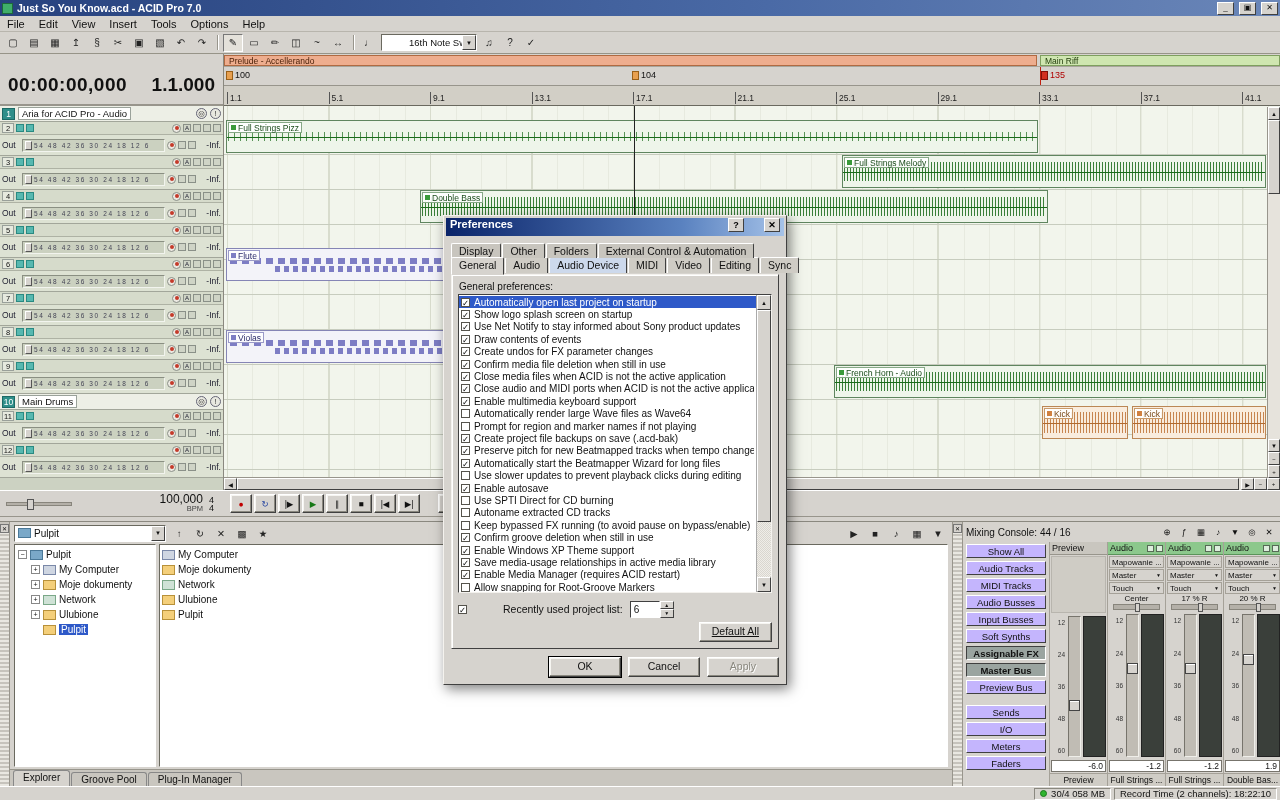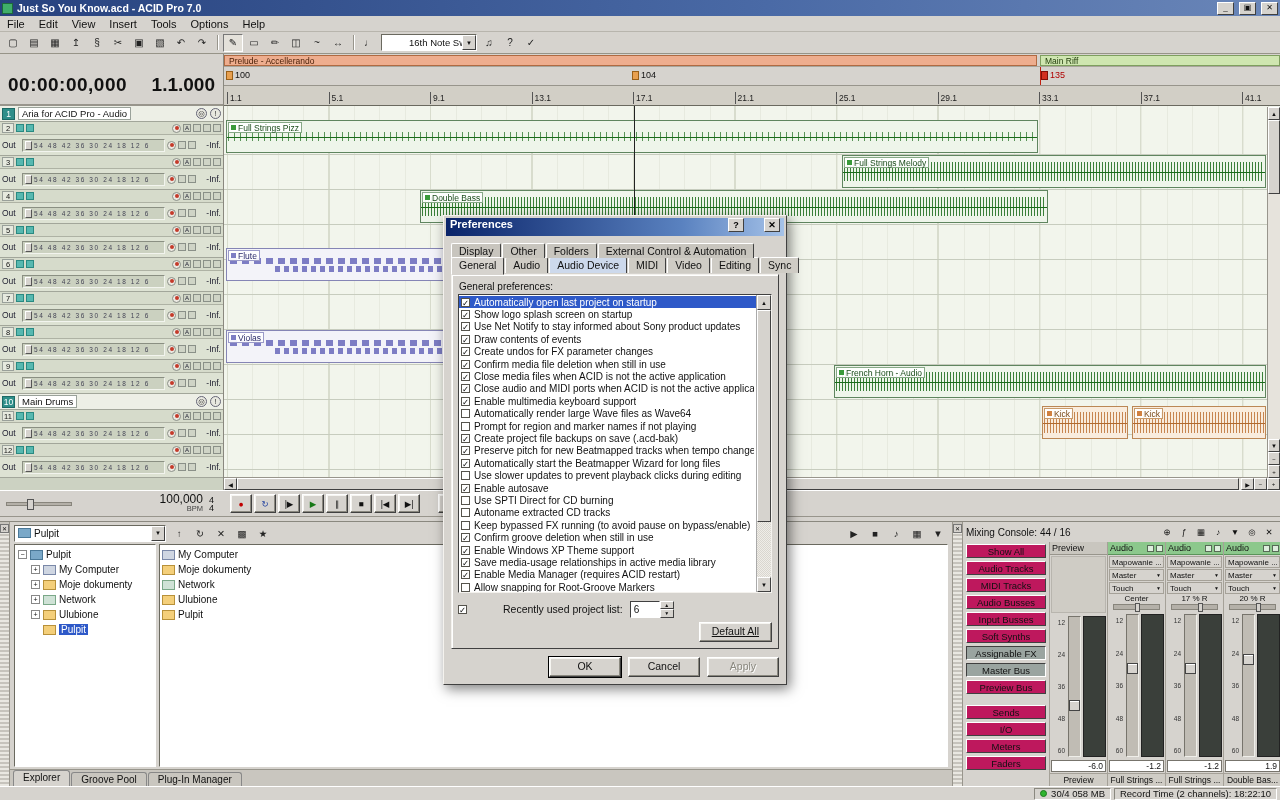--- a/index.html
+++ b/index.html
@@ -137,22 +137,22 @@
   .exp-tab { font-size:10px; padding:1px 9px; border:1px solid #888; border-bottom:none; background:#c9c6bf; border-radius:3px 3px 0 0; margin-right:1px; height:14px; }
   .exp-tab.active { background:#d6d3ce; height:16px; }
 
   #mixer { flex:1; display:flex; background:#d6d3ce; border-top:1px solid #8a887f; border-left:1px solid #98958c; min-width:0; }
   #mixer-main { flex:1; display:flex; flex-direction:column; min-width:0; }
   .mx-header { height:20px; display:flex; align-items:center; font-size:10px; padding:0 3px; gap:2px; }
   .mx-title { flex:1; white-space:nowrap; overflow:hidden; }
   .mx-hicon { width:16px; height:15px; background:#d6d3ce; border:1px solid #d6d3ce; font-size:8.5px; display:flex; align-items:center; justify-content:center; }
   .mx-body { flex:1; display:flex; min-height:0; }
   .mx-left { width:86px; padding:2px 3px; display:flex; flex-direction:column; gap:3px; flex:none; }
-  .mx-btn { height:14px; background:#be185d; border:1px solid; border-color:#fff #404040 #404040 #fff; font-size:9.5px; display:flex; align-items:center; justify-content:center; white-space:nowrap; }
-  .mx-btn.dark { background:#9aa4a0; border-color:#404040 #fff #fff #404040; }
+  .mx-btn { height:14px; background:#c4b5fd; border:1px solid; border-color:#fff #404040 #404040 #fff; font-size:9.5px; display:flex; align-items:center; justify-content:center; white-space:nowrap; }
+  .mx-btn.dark { background:#9aa4a0; border-color:#404040 #fff #fff #404040;font-weight:bold; }
   .mx-gap { height:5px; flex:none; }
   .mx-strips { flex:1; display:flex; min-width:0; }
   .strip { width:58px; border-left:1px solid #a5a198; display:flex; flex-direction:column; flex:none; }
   .strip-hdr { height:13px; display:flex; align-items:center; padding:0 2px; background:#8cc88c; border-bottom:1px solid #5a945a; font-size:9px; gap:1px; }
   .strip-hdr.gray { background:#c9c6bf; border-color:#98958c; }
   .hdr-sq { width:7px; height:7px; border:1px solid #566a56; background:#ddeedd; margin-left:auto; flex:none; }
   .hdr-sq + .hdr-sq { margin-left:1px; }
   .mx-row { height:12px; background:#d6d3ce; border:1px solid #a5a198; margin:1px 1px 0; font-size:8px; display:flex; align-items:center; padding:0 2px; white-space:nowrap; overflow:hidden; }
   .mx-row .dd { margin-left:auto; font-size:5px; }
   .pan-lbl { height:10px; text-align:center; font-size:8px; line-height:10px; }

